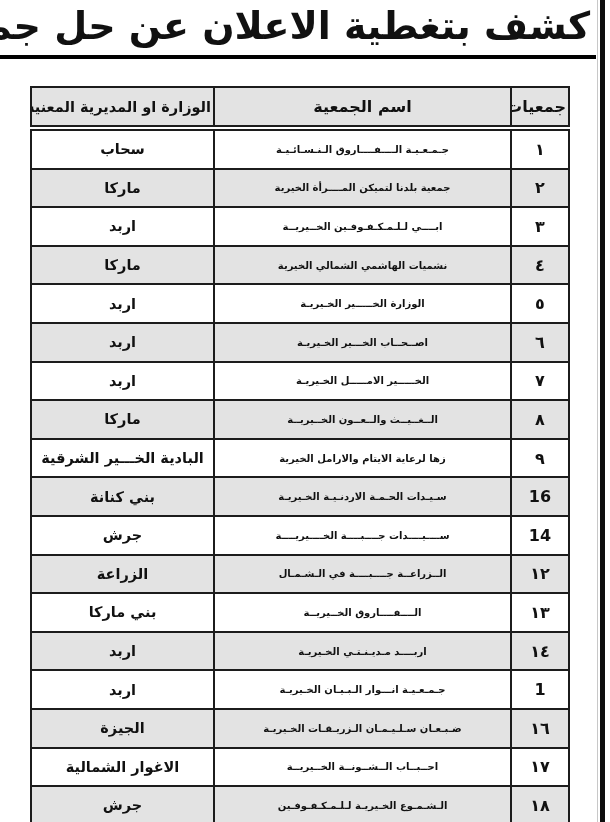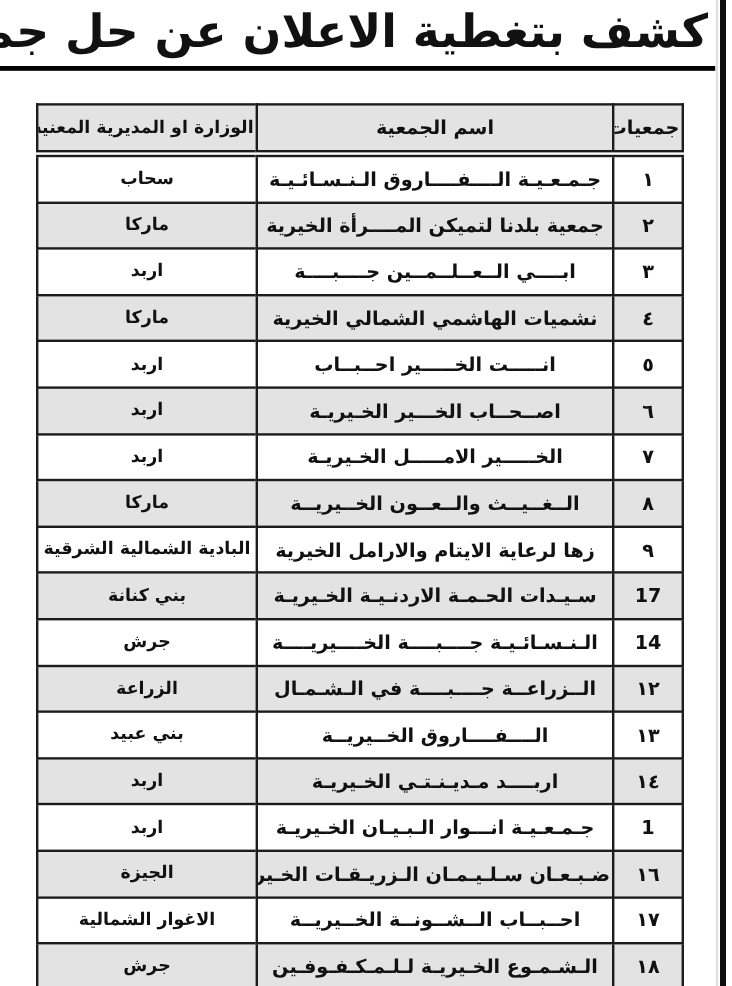--- a/index.html
+++ b/index.html
@@ -68,21 +68,21 @@
     height: 37px;
     background: #e3e3e3;
     font-size: 16px;
     border-bottom: 6px double #1c1c1c;
     margin-top: 13px;
   }
   .assoc-table thead th.h-ministry { font-size: 14.5px; }
   .assoc-table tbody td { height: 36.6px; }
   .assoc-table tbody tr:nth-child(even) td { background: #e3e3e3; }
   td.cell-num  { font-size: 16px; }
-  td.cell-name { font-size: 16px; }
+  td.cell-name { font-size: 10px; }
   td.cell-ministry { font-size: 14.5px; }
 </style>
 </head>
 <body>
 
 <div class="page">
 
   <div class="scan-line-light"></div>
   <div class="scan-line-dark"></div>
 
@@ -109,72 +109,72 @@
         <td class="cell-name">جـمـعـيـة الــــفــــاروق الـنـسـائـيـة</td>
         <td class="cell-ministry">سحاب</td>
       </tr>
       <tr>
         <td class="cell-num">٢</td>
         <td class="cell-name">جمعية بلدنا لتميكن المــــرأة الخيرية</td>
         <td class="cell-ministry">ماركا</td>
       </tr>
       <tr>
         <td class="cell-num">٣</td>
-        <td class="cell-name">ابــــي الــعــلــمــين جــــبــــة</td>
+        <td class="cell-name">ابــــي لـلـمـكـفـوفـين الخــيريــة</td>
         <td class="cell-ministry">اربد</td>
       </tr>
       <tr>
         <td class="cell-num">٤</td>
         <td class="cell-name">نشميات الهاشمي الشمالي الخيرية</td>
         <td class="cell-ministry">ماركا</td>
       </tr>
       <tr>
         <td class="cell-num">٥</td>
-        <td class="cell-name">انـــــت الخـــــير احــبــاب</td>
+        <td class="cell-name">الوزارة الخـــــير الخـيريـة</td>
         <td class="cell-ministry">اربد</td>
       </tr>
       <tr>
         <td class="cell-num">٦</td>
         <td class="cell-name">اصــحــاب الخـــير الخـيريـة</td>
         <td class="cell-ministry">اربد</td>
       </tr>
       <tr>
         <td class="cell-num">٧</td>
         <td class="cell-name">الخـــــير الامـــــل الخـيريـة</td>
         <td class="cell-ministry">اربد</td>
       </tr>
       <tr>
         <td class="cell-num">٨</td>
         <td class="cell-name">الــغــيــث والــعــون الخــيريــة</td>
         <td class="cell-ministry">ماركا</td>
       </tr>
       <tr>
         <td class="cell-num">٩</td>
         <td class="cell-name">زها لرعاية الايتام والارامل الخيرية</td>
-        <td class="cell-ministry">البادية الشمالية الشرقية</td>
-      </tr>
-      <tr>
-        <td class="cell-num">17</td>
+        <td class="cell-ministry">البادية الخـــير الشرقية</td>
+      </tr>
+      <tr>
+        <td class="cell-num">16</td>
         <td class="cell-name">سـيـدات الحـمـة الاردنـيـة الخـيريـة</td>
         <td class="cell-ministry">بني كنانة</td>
       </tr>
       <tr>
         <td class="cell-num">14</td>
-        <td class="cell-name">الـنـسـائـيـة جــــبــــة الخــــيريــــة</td>
+        <td class="cell-name">ســــيــــدات جــــبــــة الخــــيريــــة</td>
         <td class="cell-ministry">جرش</td>
       </tr>
       <tr>
         <td class="cell-num">١٢</td>
         <td class="cell-name">الــزراعــة جــــبــــة في الـشـمـال</td>
         <td class="cell-ministry">الزراعة</td>
       </tr>
       <tr>
         <td class="cell-num">١٣</td>
         <td class="cell-name">الــــفــــاروق الخــيريــة</td>
-        <td class="cell-ministry">بني عبيد</td>
+        <td class="cell-ministry">بني ماركا</td>
       </tr>
       <tr>
         <td class="cell-num">١٤</td>
         <td class="cell-name">اربــــد مـديـنـتـي الخـيريـة</td>
         <td class="cell-ministry">اربد</td>
       </tr>
       <tr>
         <td class="cell-num">1</td>
         <td class="cell-name">جـمـعـيـة انـــوار الـبـيـان الخـيريـة</td>
         <td class="cell-ministry">اربد</td>

